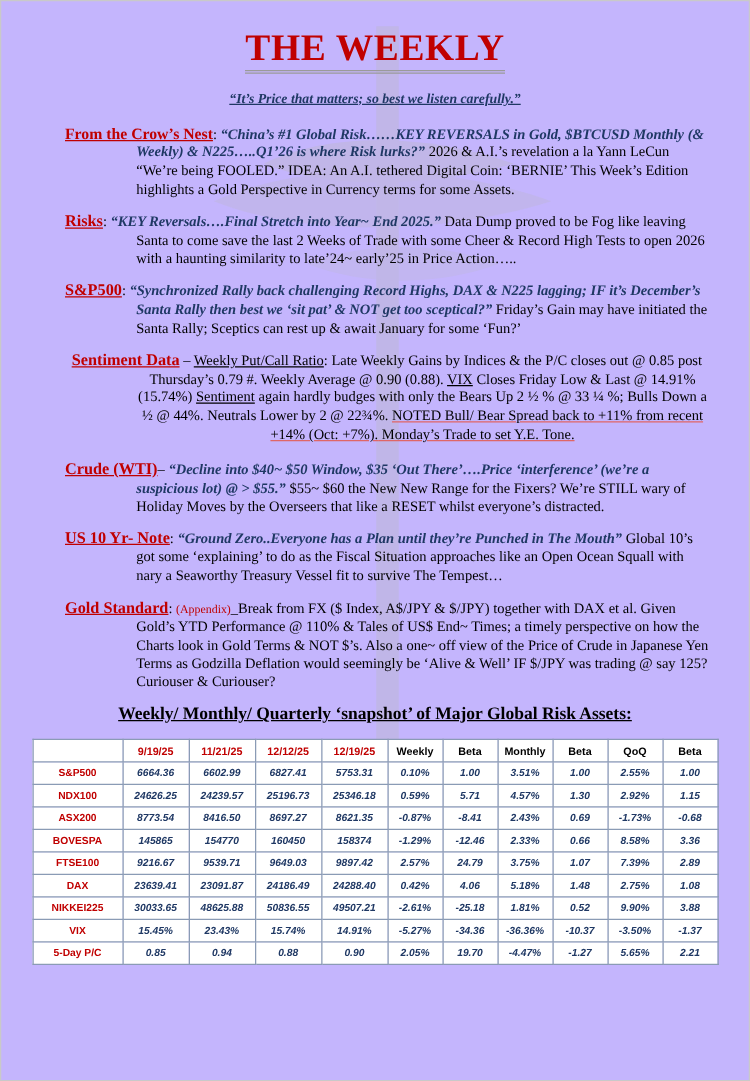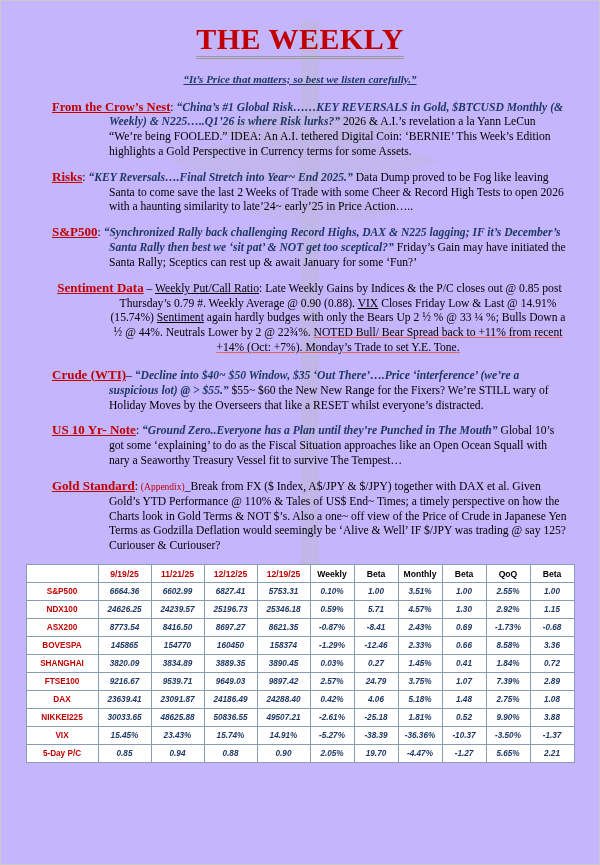--- a/index.html
+++ b/index.html
@@ -226,20 +226,21 @@
       <div class="sec">
         <span class="lead"><span class="lbl">US 10 Yr- Note</span><span>: </span></span><span class="quote">“Ground Zero..Everyone has a Plan until they’re Punched in The Mouth”</span><span>  Global 10’s got some ‘explaining’ to do as the Fiscal Situation approaches like an Open Ocean Squall with nary a Seaworthy Treasury Vessel fit to survive The Tempest…</span>
       </div>
 
       <div class="sec sec-gold">
         <span class="lead"><span class="lbl">Gold Standard</span><span>: </span></span><span class="appendix">(Appendix)</span><span>_Break from FX ($ Index, A$/JPY &amp; $/JPY) together with DAX et al. Given Gold’s YTD Performance @ 110% &amp; Tales of US$ End~ Times; a timely perspective on how the Charts look in Gold Terms &amp; NOT $’s. Also a one~ off view of the Price of Crude in Japanese Yen Terms as Godzilla Deflation would seemingly be ‘Alive &amp; Well’ IF $/JPY was trading @ say 125? Curiouser &amp; Curiouser?</span>
       </div>
 
     </div>
 
+    <div class="table-title">Weekly/ Monthly/ Quarterly ‘snapshot’ of Major Global Risk Assets:</div>
 
     <table class="snapshot">
       <colgroup>
         <col class="c-label">
           <col class="c-date">
           <col class="c-date">
           <col class="c-date">
           <col class="c-date">
         <col class="c-num">
           <col class="c-num">
@@ -310,33 +311,20 @@
             <td class="val">160450</td>
             <td class="val">158374</td>
             <td class="val">-1.29%</td>
             <td class="val">-12.46</td>
             <td class="val">2.33%</td>
             <td class="val">0.66</td>
             <td class="val">8.58%</td>
             <td class="val">3.36</td>
           </tr>
           <tr>
-            <td class="rowlabel">SHANGHAI</td>
-            <td class="val">3820.09</td>
-            <td class="val">3834.89</td>
-            <td class="val">3889.35</td>
-            <td class="val">3890.45</td>
-            <td class="val">0.03%</td>
-            <td class="val">0.27</td>
-            <td class="val">1.45%</td>
-            <td class="val">0.41</td>
-            <td class="val">1.84%</td>
-            <td class="val">0.72</td>
-          </tr>
-          <tr>
             <td class="rowlabel">FTSE100</td>
             <td class="val">9216.67</td>
             <td class="val">9539.71</td>
             <td class="val">9649.03</td>
             <td class="val">9897.42</td>
             <td class="val">2.57%</td>
             <td class="val">24.79</td>
             <td class="val">3.75%</td>
             <td class="val">1.07</td>
             <td class="val">7.39%</td>
@@ -368,21 +356,21 @@
             <td class="val">9.90%</td>
             <td class="val">3.88</td>
           </tr>
           <tr>
             <td class="rowlabel">VIX</td>
             <td class="val">15.45%</td>
             <td class="val">23.43%</td>
             <td class="val">15.74%</td>
             <td class="val">14.91%</td>
             <td class="val">-5.27%</td>
-            <td class="val">-38.39</td>
+            <td class="val">-34.36</td>
             <td class="val">-36.36%</td>
             <td class="val">-10.37</td>
             <td class="val">-3.50%</td>
             <td class="val">-1.37</td>
           </tr>
           <tr>
             <td class="rowlabel">5-Day P/C</td>
             <td class="val">0.85</td>
             <td class="val">0.94</td>
             <td class="val">0.88</td>

